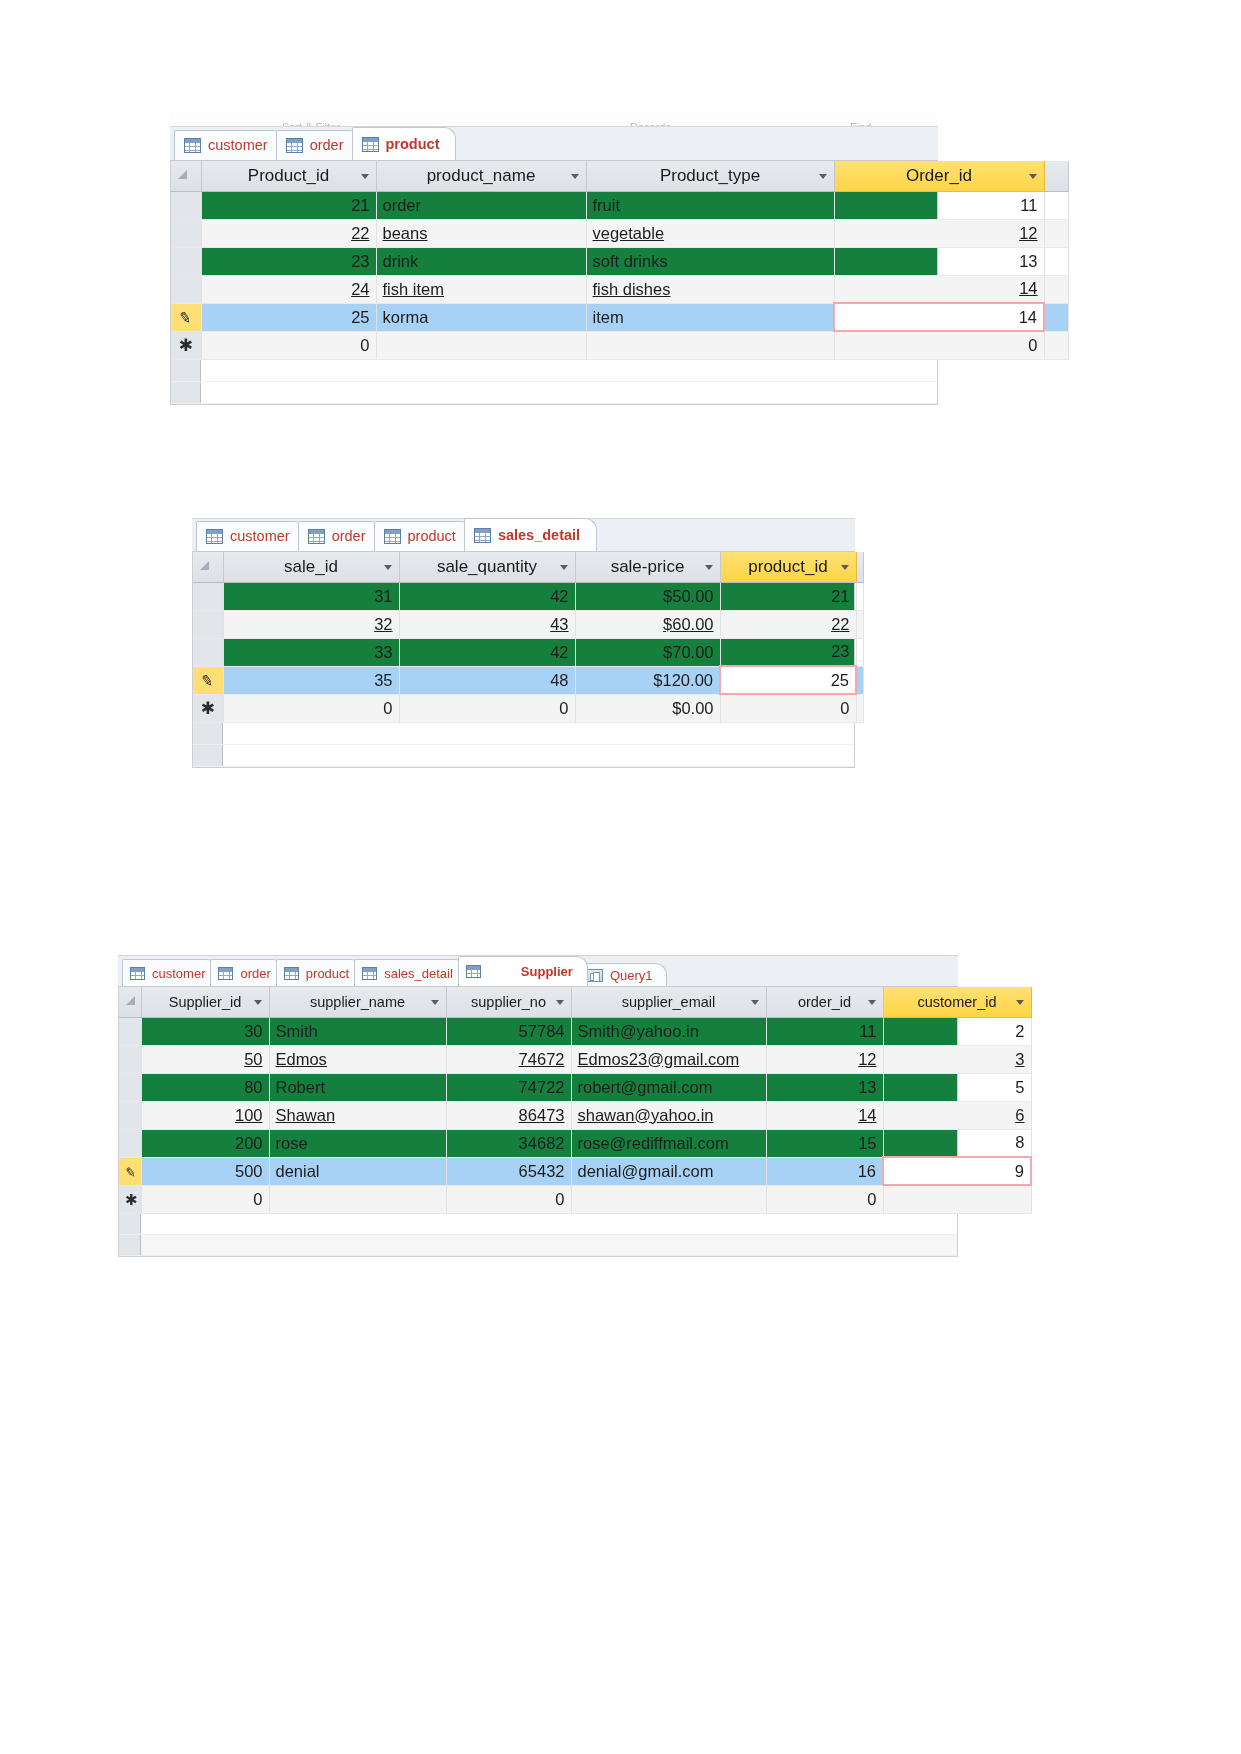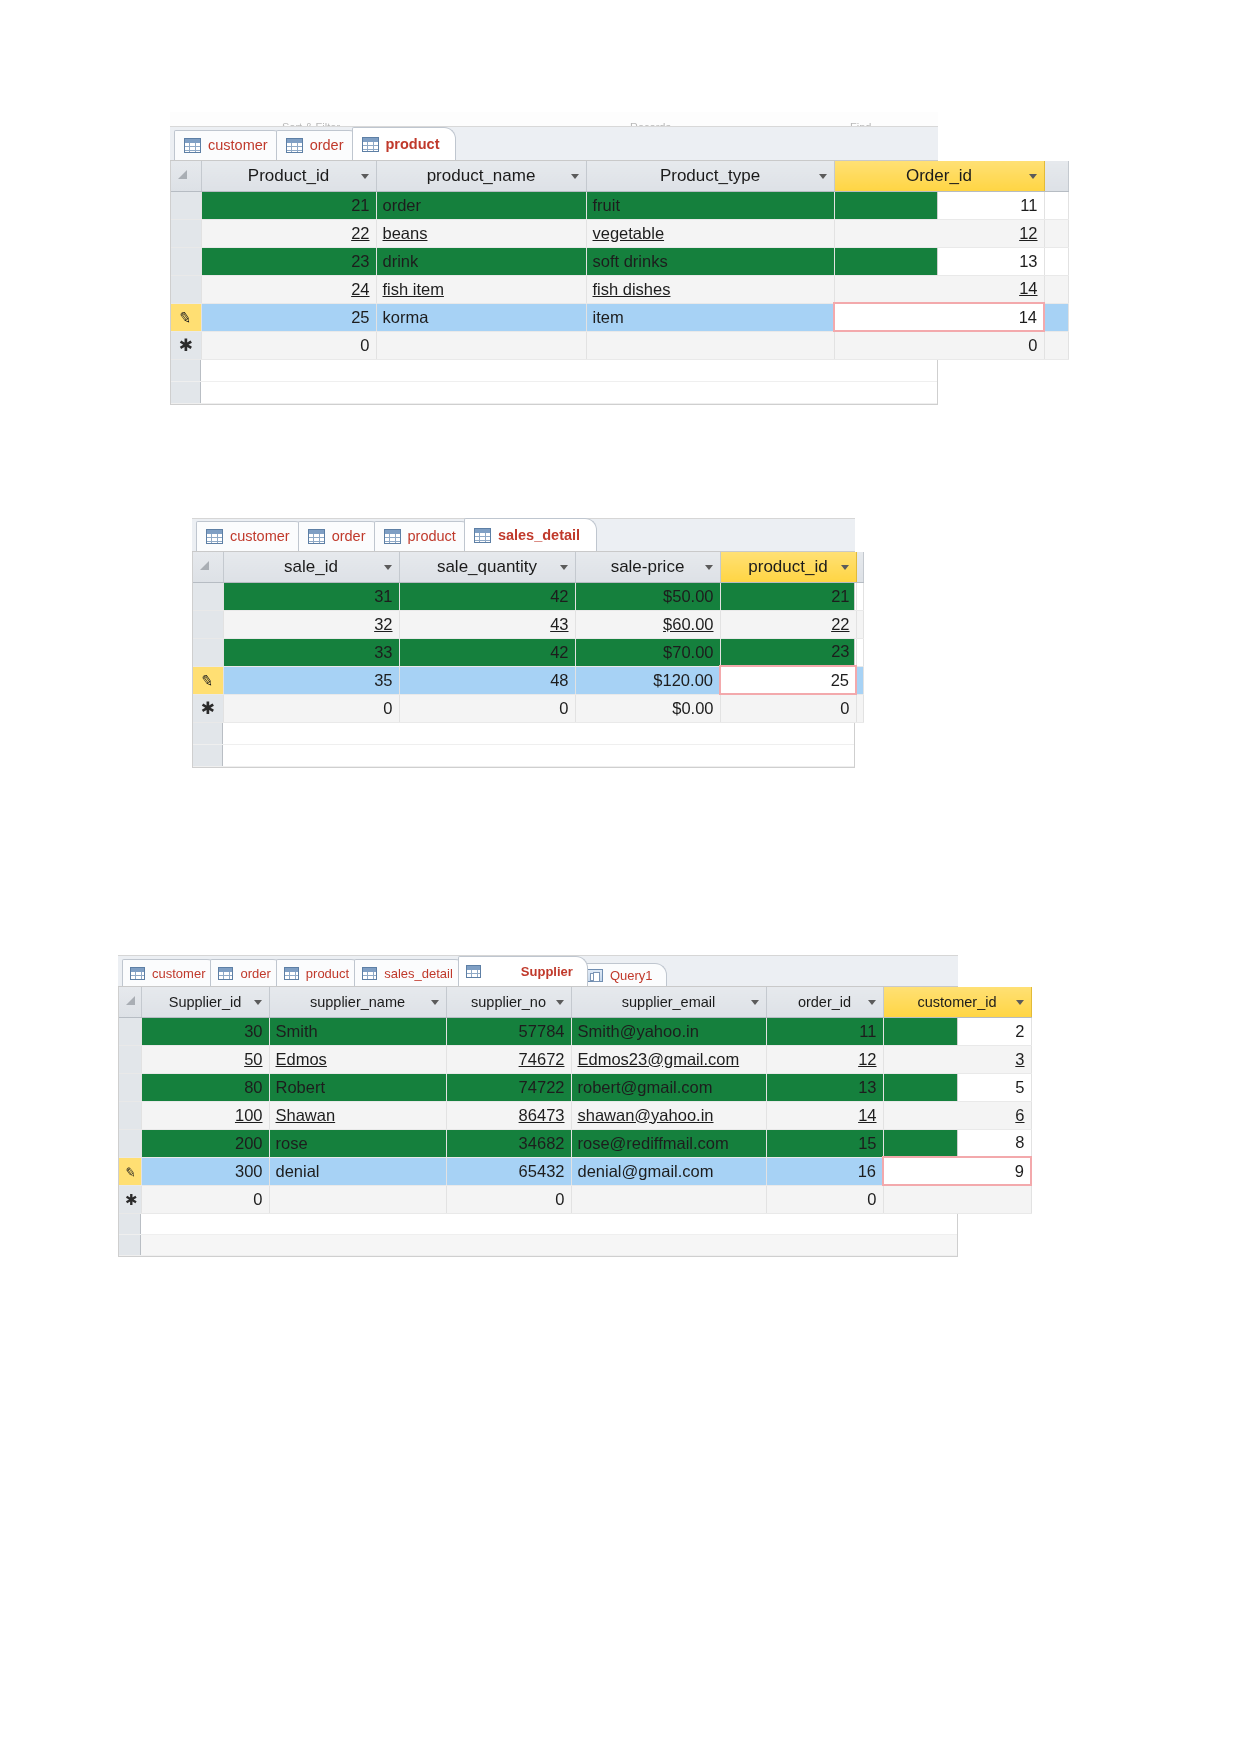--- a/index.html
+++ b/index.html
@@ -514,21 +514,21 @@
             <td class="txt">rose</td>
             <td class="num">34682</td>
             <td class="txt">rose@rediffmail.com</td>
             <td class="num">15</td>
             <td class="num">8</td>
           </tr>
           <tr class="sel">
             <td class="selcol" style="width:22px;">
               <span class="pencil" style="font-size:13px;">✎</span>
             </td>
-            <td class="num" style="height:22px;">300</td>
+            <td class="num" style="height:22px;">500</td>
             <td class="txt">denial</td>
             <td class="num">65432</td>
             <td class="txt">denial@gmail.com</td>
             <td class="num">16</td>
             <td class="num active-cell">9</td>
           </tr>
           <tr class="newrow">
             <td class="selcol" style="width:22px;">
               <span class="asterisk" style="font-size:15px;">✱</span>
             </td>

